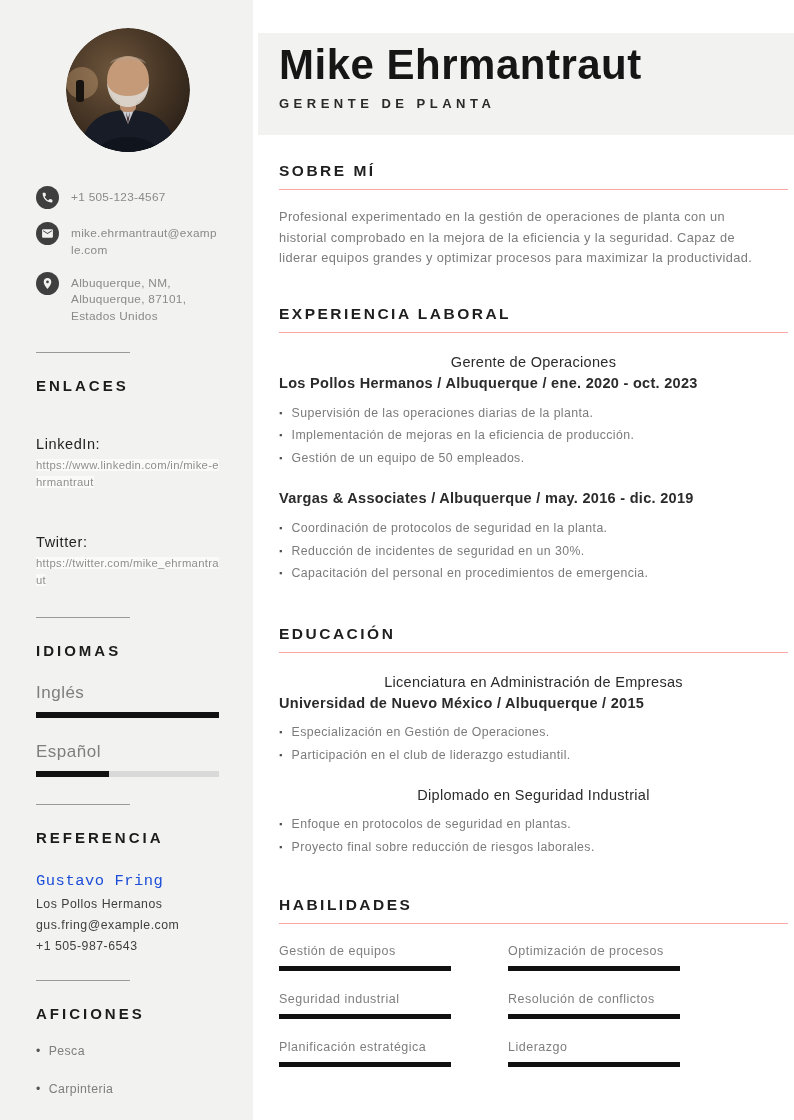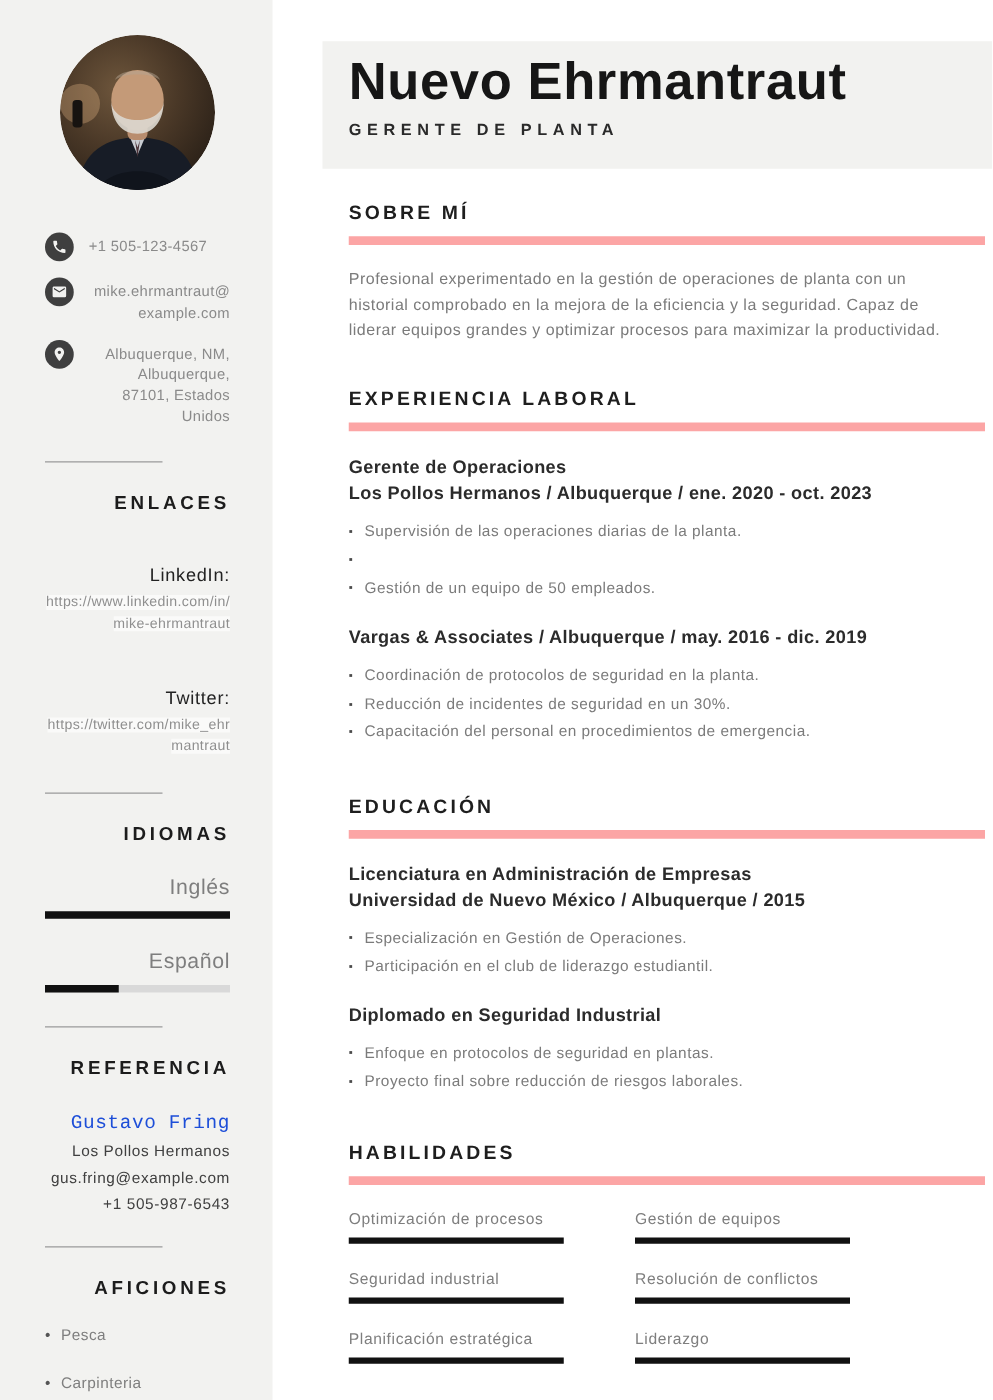--- a/index.html
+++ b/index.html
@@ -1,20 +1,20 @@
 <!DOCTYPE html>
 <html><head>
 <meta charset="utf-8">
 <style>
   * { margin:0; padding:0; box-sizing:border-box; }
   body { font-family:"Liberation Sans", sans-serif; background:#fff; }
   .page { position:relative; width:794px; height:1120px; background:#fff; overflow:hidden; }
 
   
-  .sidebar { position:absolute; left:0; top:0; width:218px; height:1120px; background:#f2f2f0; padding:28px 34px 0 36px;text-align:right; }
+  .sidebar { position:absolute; left:0; top:0; width:253px; height:1120px; background:#f2f2f0; padding:28px 34px 0 36px; }
   .photo-wrap { width:124px; height:124px; border-radius:50%; overflow:hidden; margin:0 auto; }
   .contact { margin-top:34px; display:flex; flex-direction:column; gap:13px; }
   .contact-row { display:flex; gap:12px; align-items:flex-start; }
   .cicon { flex:0 0 23px; width:23px; height:23px; border-radius:50%; background:#3f3f3f; display:flex; align-items:center; justify-content:center; }
   .cicon svg { width:13px; height:13px; fill:#f2f2f0; }
   .ctext { font-size:11.8px; color:#8a8a8a; line-height:1.42; word-break:break-word; padding-top:3px; letter-spacing:.3px; }
   .sdivider { border:none; border-top:1px solid #9a9a9a; width:94px; margin-top:27px; }
   .sheading { margin-top:24px; font-size:15px; font-weight:700; letter-spacing:3px; color:#1c1c1c; }
   .link-label { margin-top:42px; font-size:14.5px; font-weight:500; color:#222; letter-spacing:.6px; }
   .link-url { margin-top:5px; font-size:11.3px; color:#8f8f8f; line-height:1.55; word-break:break-all; letter-spacing:.3px; }
@@ -27,24 +27,24 @@
   .ref-line { margin-top:7px; font-size:12.3px; color:#404040; letter-spacing:.5px; }
   .hobby { margin-top:20px; font-size:12.3px; color:#7e7e7e; line-height:1.5; letter-spacing:.4px; display:flex; gap:8px; }
   .hobby .dot { color:#555; }
 
   
   .main { position:absolute; left:258px; top:0; width:536px; height:1120px; background:#fff; }
   .header-block { margin-top:33px; height:102px; background:#f2f2f0; padding:8px 0 0 21px; }
   .name { font-size:42px; font-weight:700; color:#161616; letter-spacing:.5px; line-height:1.15; }
   .role { margin-top:7px; font-size:13px; font-weight:600; letter-spacing:4.5px; color:#2a2a2a; }
   .section { margin:0 6px 0 21px; }
-  .section-heading { font-size:15.5px; font-weight:700; letter-spacing:2.5px; color:#1e1e1e; padding-bottom:9px; border-bottom:7px solid #fca5a5; }
+  .section-heading { font-size:15.5px; font-weight:700; letter-spacing:2.5px; color:#1e1e1e; padding-bottom:9px; border-bottom:1px solid #fca5a5; }
   .about-text { margin-top:17px; font-size:12.8px; color:#7b7b7b; line-height:1.62; letter-spacing:.4px; max-width:482px; }
   .entry { margin-top:19px; }
-  .entry-title { font-size:14.5px; font-weight:700; color:#2b2b2b; letter-spacing:.3px; line-height:1.45; }
+  .entry-title { font-size:14.5px; font-weight:400; color:#2b2b2b; letter-spacing:.3px; line-height:1.45;text-align:center; }
   .entry-meta { font-size:14.5px; font-weight:600; color:#2b2b2b; letter-spacing:.3px; line-height:1.5; }
   .bullets { margin-top:7px; }
   .bullet { display:flex; gap:9px; font-size:12.3px; color:#7b7b7b; line-height:1.82; letter-spacing:.4px; }
   .bullet .sq { font-size:9px; line-height:2.5; color:#4a4a4a; }
   .skills-grid { margin-top:20px; display:grid; grid-template-columns:172px 172px; column-gap:57px; row-gap:21px; }
   .skill-name { font-size:12.5px; color:#7e7e7e; letter-spacing:.5px; }
   .skill-bar { margin-top:8px; height:5px; background:#d9d9d9; }
   .mt27 { margin-top:27px; } .mt36 { margin-top:36px; } .mt40 { margin-top:40px; } .mt38 { margin-top:38px; }
 </style>
 </head>
@@ -159,21 +159,21 @@
     <div class="hobby">
         <span class="dot">•</span>
         <span>Lectura de novelas policiacas</span>
       </div>
 
   </aside>
 
   <main class="main">
 
     <header class="header-block">
-      <h1 class="name">Nuevo Ehrmantraut</h1>
+      <h1 class="name">Mike Ehrmantraut</h1>
       <div class="role">GERENTE DE PLANTA</div>
     </header>
 
     <section class="section mt27">
       <div class="section-heading">SOBRE MÍ</div>
       <p class="about-text">Profesional experimentado en la gestión de operaciones de planta con un historial comprobado en la mejora de la eficiencia y la seguridad. Capaz de liderar equipos grandes y optimizar procesos para maximizar la productividad.</p>
     </section>
 
     <section class="section mt36">
       <div class="section-heading">EXPERIENCIA LABORAL</div>
@@ -181,20 +181,21 @@
       <div class="entry">
         <div class="entry-title">Gerente de Operaciones</div>
         <div class="entry-meta">Los Pollos Hermanos / Albuquerque / ene. 2020 - oct. 2023</div>
         <div class="bullets">
           <div class="bullet">
               <span class="sq">▪</span>
               <span>Supervisión de las operaciones diarias de la planta.</span>
             </div>
           <div class="bullet">
               <span class="sq">▪</span>
+              <span>Implementación de mejoras en la eficiencia de producción.</span>
             </div>
           <div class="bullet">
               <span class="sq">▪</span>
               <span>Gestión de un equipo de 50 empleados.</span>
             </div>
         </div>
       </div>
 
       <div class="entry">
         <div class="entry-meta">Vargas &amp; Associates / Albuquerque / may. 2016 - dic. 2019</div>
@@ -245,27 +246,27 @@
               <span>Proyecto final sobre reducción de riesgos laborales.</span>
             </div>
         </div>
       </div>
     </section>
 
     <section class="section mt38">
       <div class="section-heading">HABILIDADES</div>
       <div class="skills-grid">
         <div>
+          <div class="skill-name">Gestión de equipos</div>
+          <div class="skill-bar">
+              <div class="bar-fill" style="width: 100%;"></div>
+            </div>
+        </div>
+        <div>
           <div class="skill-name">Optimización de procesos</div>
-          <div class="skill-bar">
-              <div class="bar-fill" style="width: 100%;"></div>
-            </div>
-        </div>
-        <div>
-          <div class="skill-name">Gestión de equipos</div>
           <div class="skill-bar">
               <div class="bar-fill" style="width: 100%;"></div>
             </div>
         </div>
         <div>
           <div class="skill-name">Seguridad industrial</div>
           <div class="skill-bar">
               <div class="bar-fill" style="width: 100%;"></div>
             </div>
         </div>

